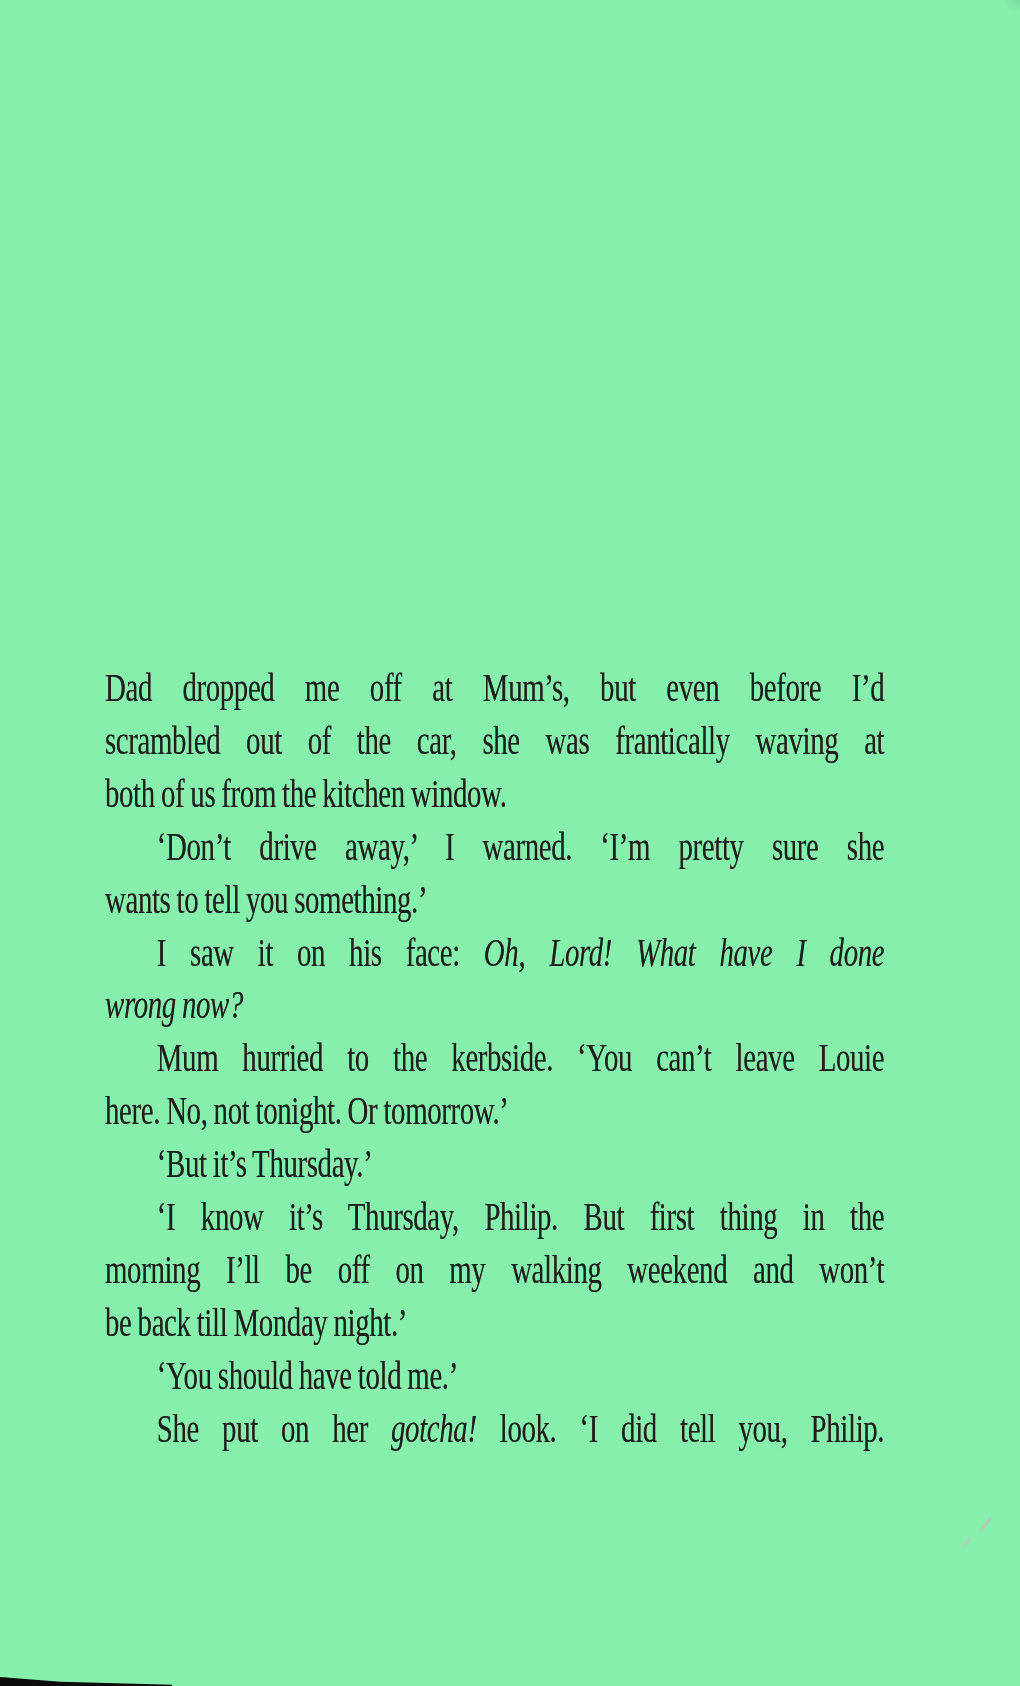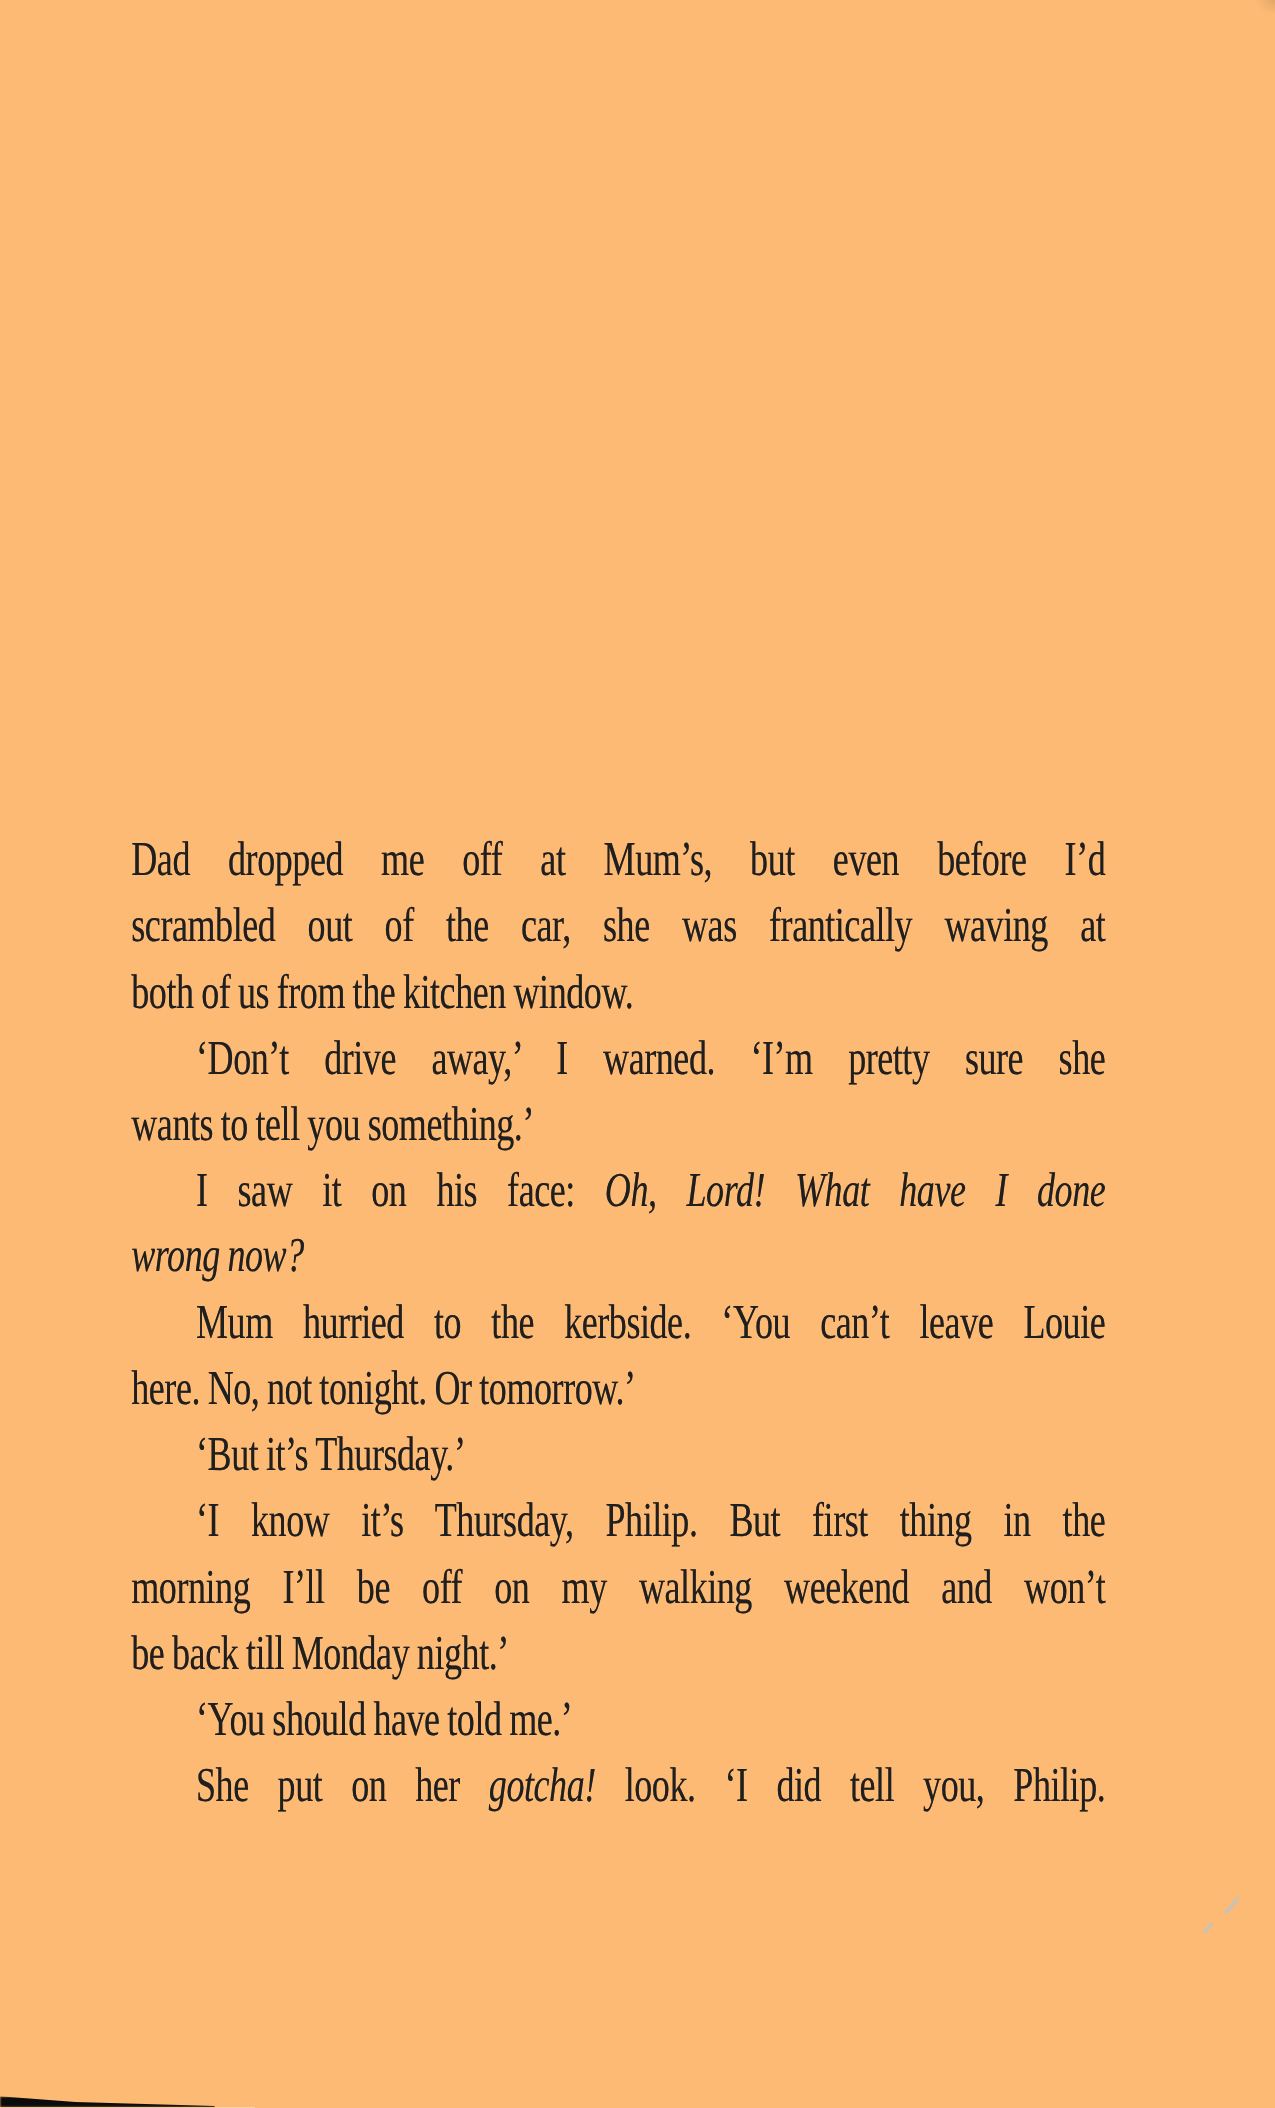--- a/index.html
+++ b/index.html
@@ -3,21 +3,21 @@
 <meta charset="utf-8">
 <style>
   html,body{margin:0;padding:0;}
   body{
     width:1020px;height:1686px;
     background:#ffffff;
     overflow:hidden;
     position:relative;
     font-family:"Liberation Serif", serif;
   }
-  .page{position:absolute;left:0;top:0;width:1020px;height:1686px;background:#fdba74;}
+  .page{position:absolute;left:0;top:0;width:1020px;height:1686px;background:#86efac;}
   .textblock{
     position:absolute;
     left:105px;
     top:662px;
     width:1053px;
     transform:scaleX(0.74);
     transform-origin:left top;
     font-size:39px;
     line-height:52.9px;
     color:#1f1f1f;

